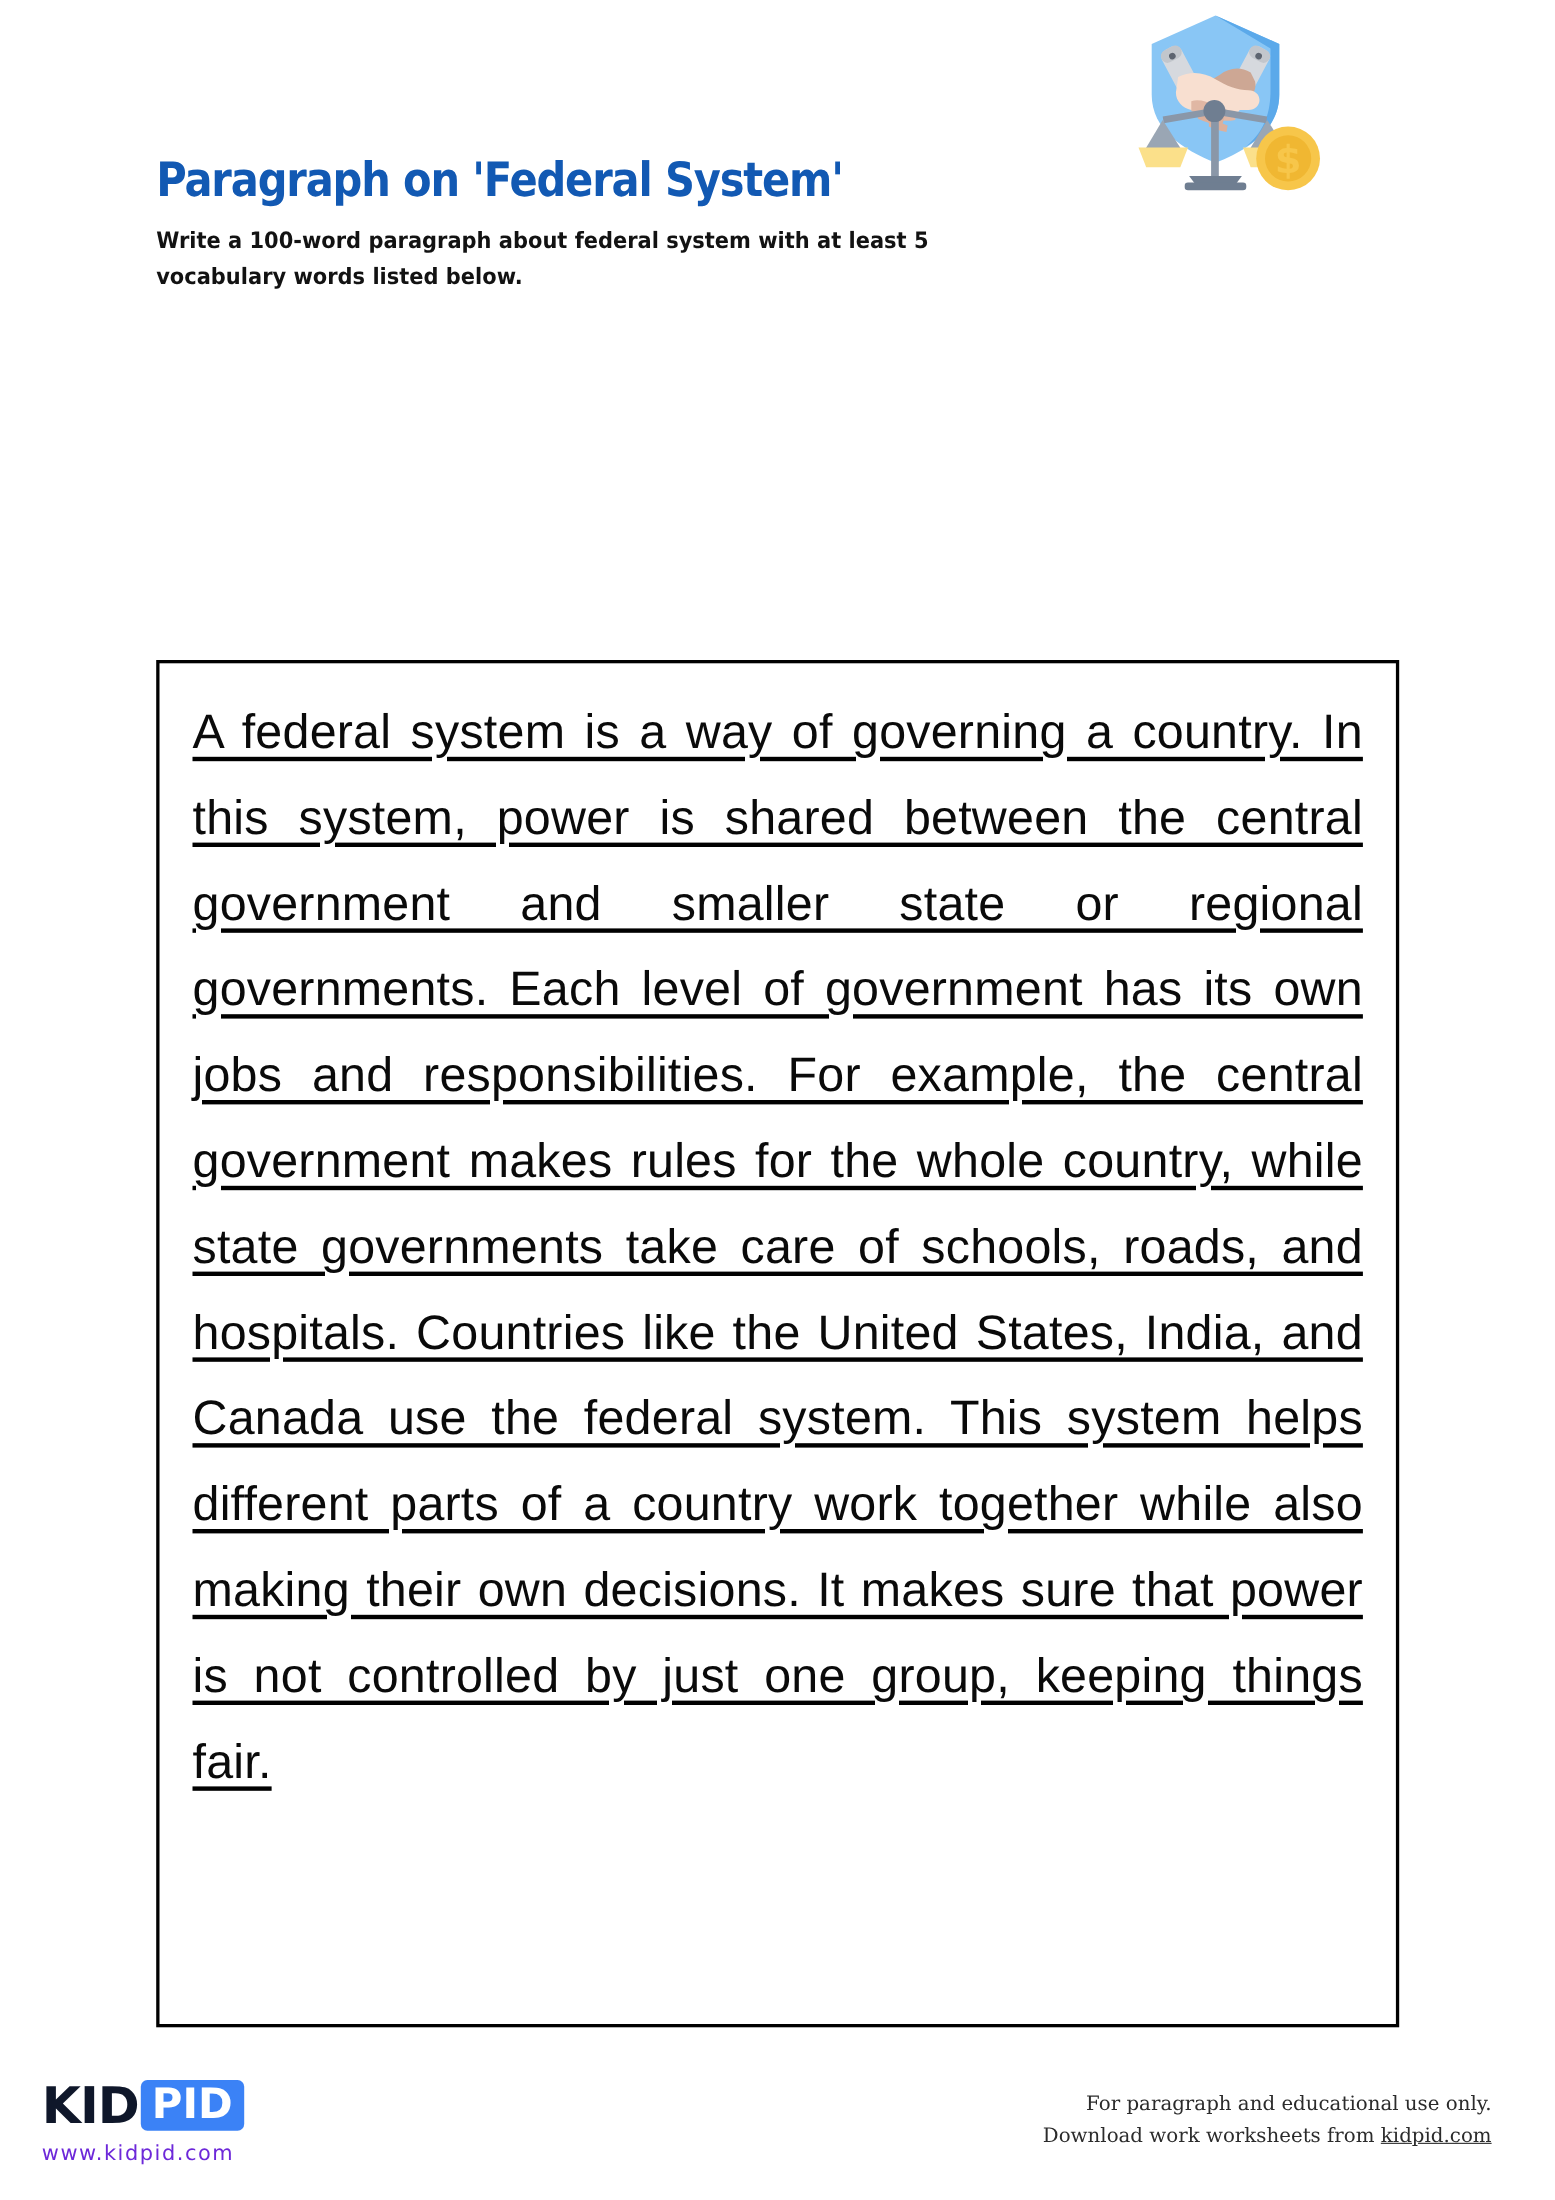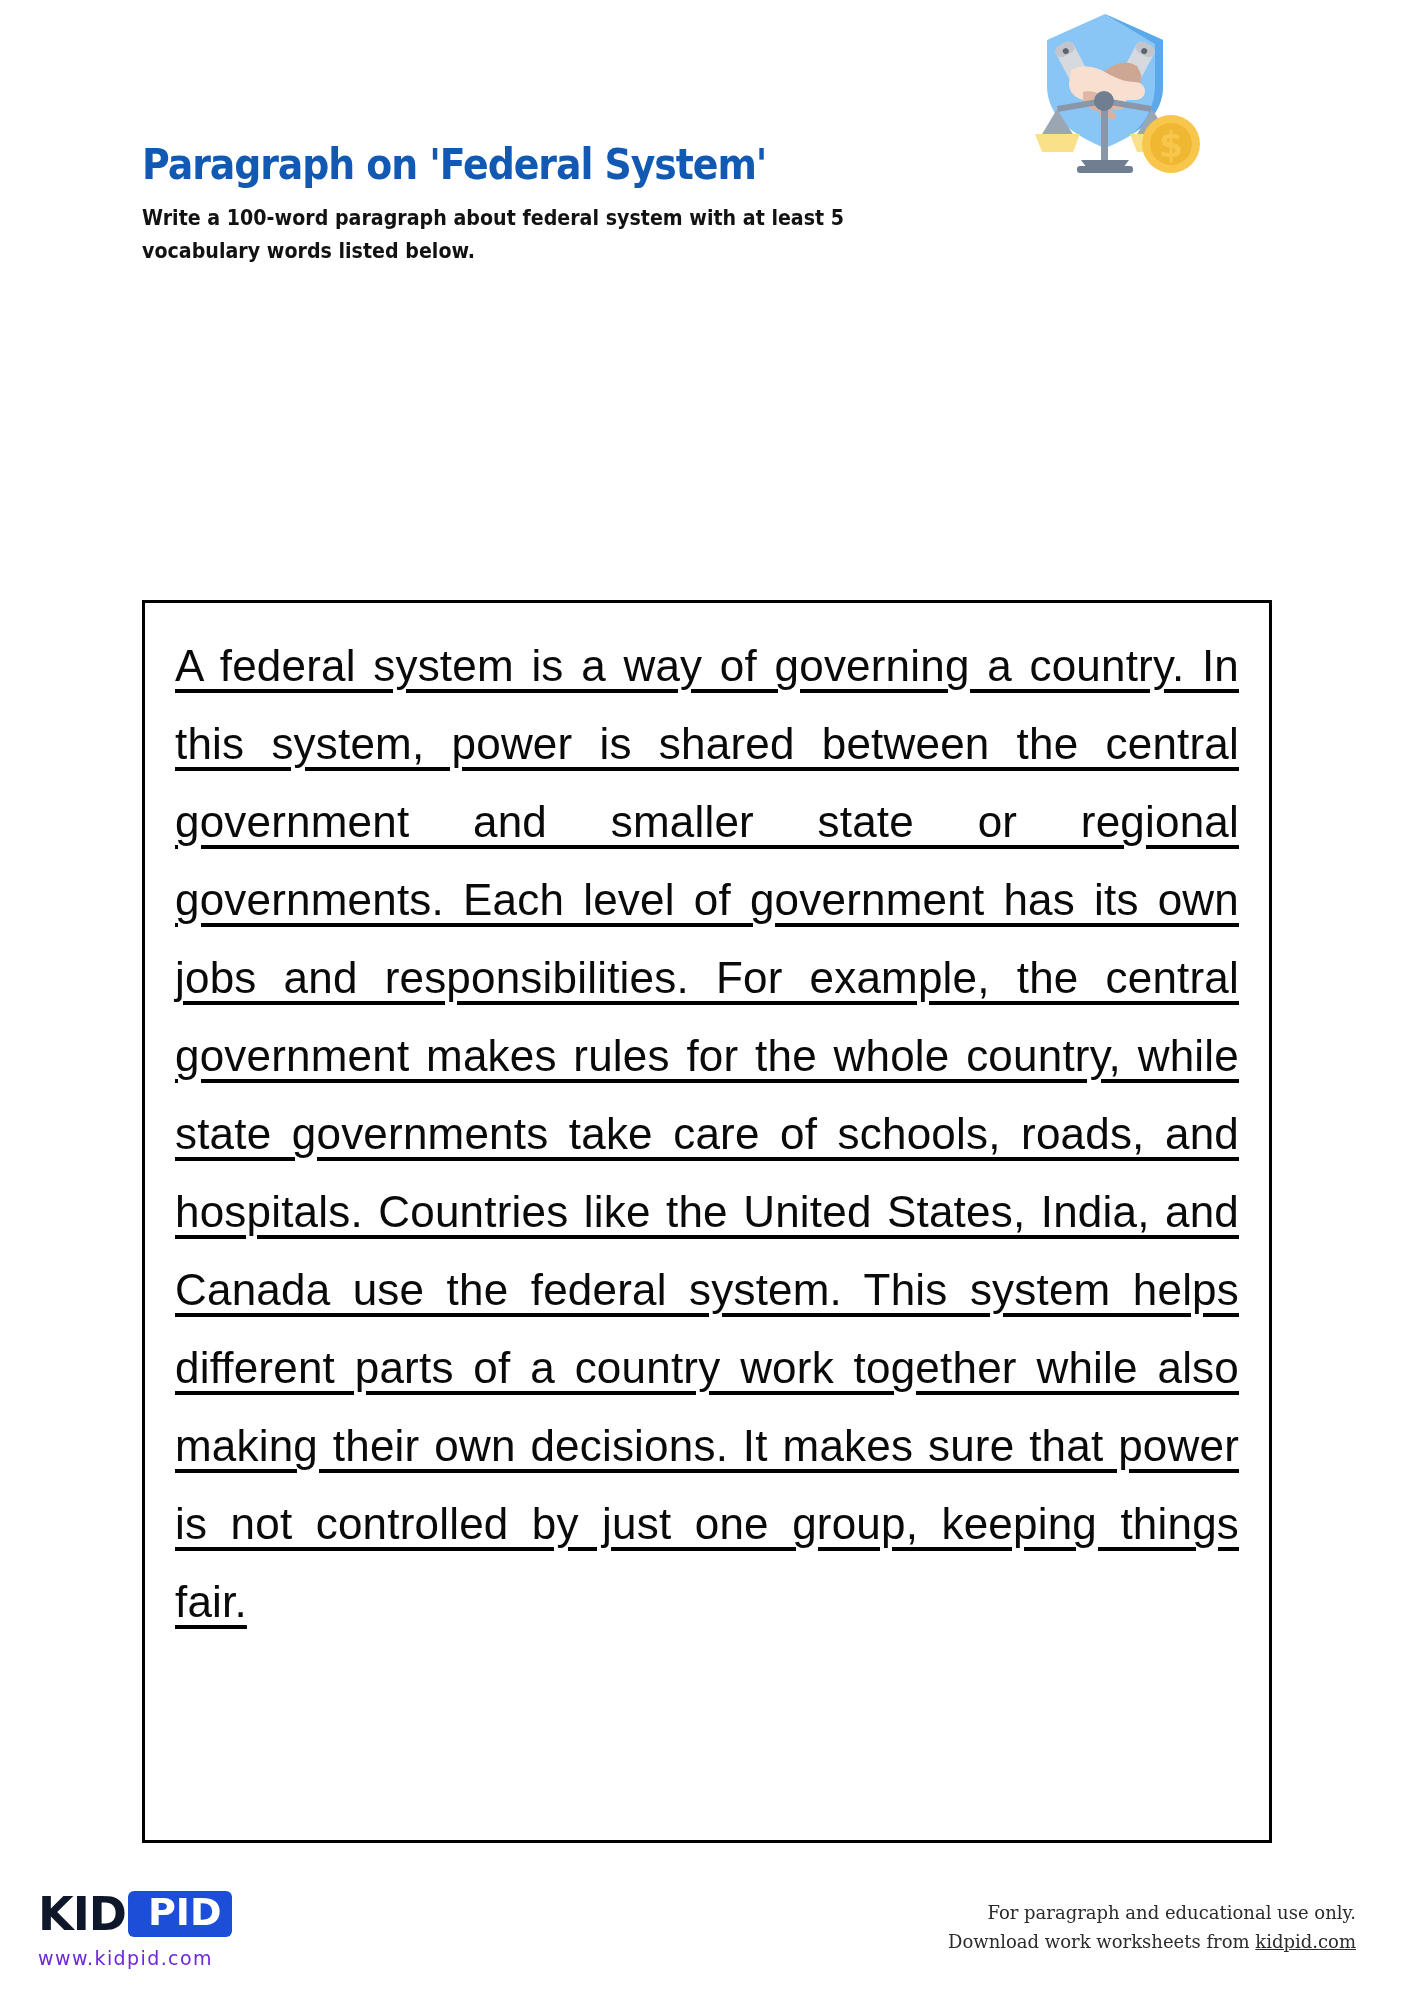--- a/index.html
+++ b/index.html
@@ -153,23 +153,23 @@
     font-weight: 700;
     color: #0f172a;
     letter-spacing: -1px;
     line-height: 1;
   }
   .logo-pid {
     font-family: "DejaVu Sans", sans-serif;
     font-size: 38px;
     font-weight: 700;
     color: #ffffff;
-    background: #1d4ed8;
+    background: #3b82f6;
     border-radius: 6px;
-    padding: 2px 10px 4px 20px;
+    padding: 2px 10px 4px 10px;
     margin-left: 2px;
     letter-spacing: 0px;
     line-height: 1.05;
   }
   .logo-url {
     font-family: "DejaVu Sans", sans-serif;
     font-size: 19px;
     font-weight: 400;
     color: #6d28d9;
     letter-spacing: 1.4px;

